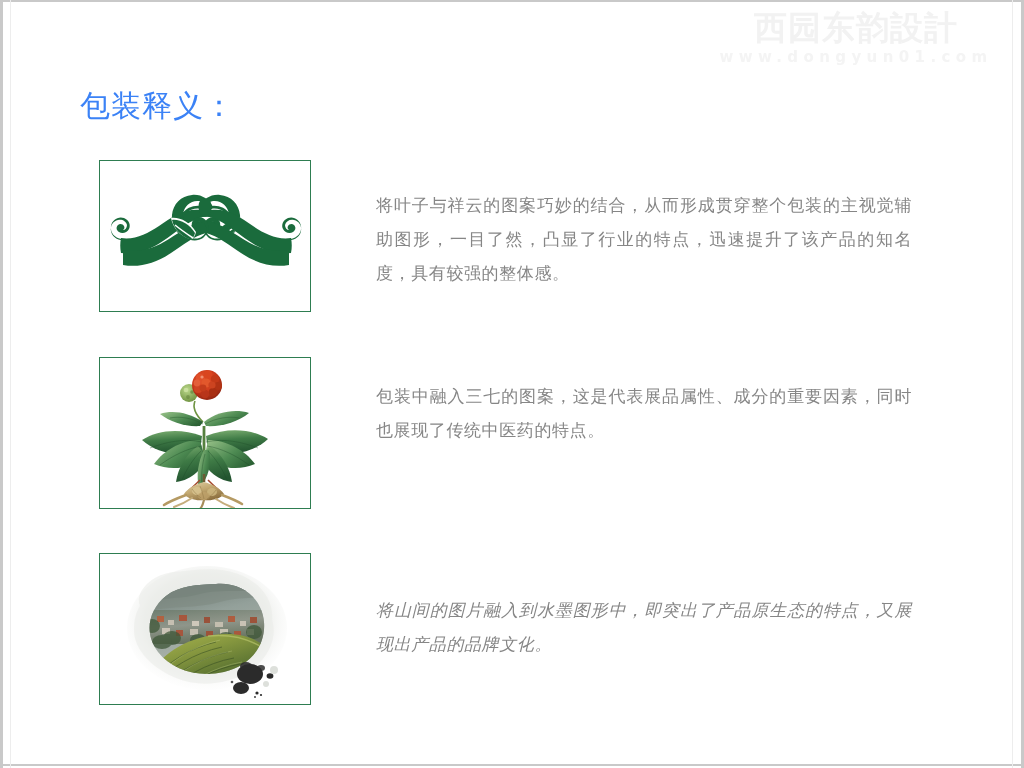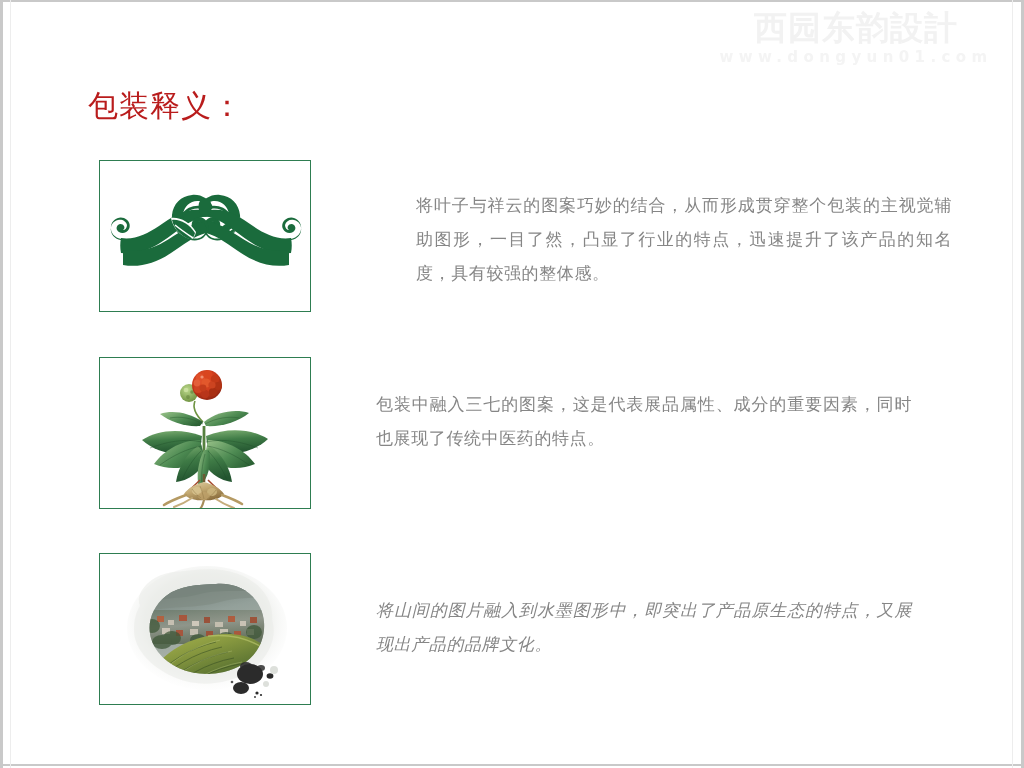--- a/index.html
+++ b/index.html
@@ -54,24 +54,24 @@
     letter-spacing: 5.4px;
     color: #f4f4f4;
     line-height: 18px;
     font-weight: bold;
     white-space: nowrap;
   }
 
   
   .page-title {
     position: absolute;
-    left: 88px;
+    left: 80px;
     top: 86px;
     font-size: 30px;
-    color: #b91c1c;
+    color: #3b82f6;
     letter-spacing: 1px;
     white-space: nowrap;
   }
 
   
   .row {
     position: absolute;
     left: 0;
     width: 1024px;
   }
@@ -93,22 +93,22 @@
   .desc {
     position: absolute;
     left: 376px;
     width: 536px;
     font-size: 17px;
     line-height: 34px;
     color: #868686;
     letter-spacing: 0.6px;
     text-align: justify;
   }
-  .desc-1 { top: 28px; margin-left: 40px; }
-  .desc-2 { top: 30px; }
+  .desc-1 { top: 28px; }
+  .desc-2 { top: 22px; }
   .desc-3 { top: 40px; font-style: italic; }
 
   .thumb-inner { position: relative; width: 100%; height: 100%; }
   svg { display: block; }
 </style>
 </head>
 <body>
 
 <div class="page">
 

